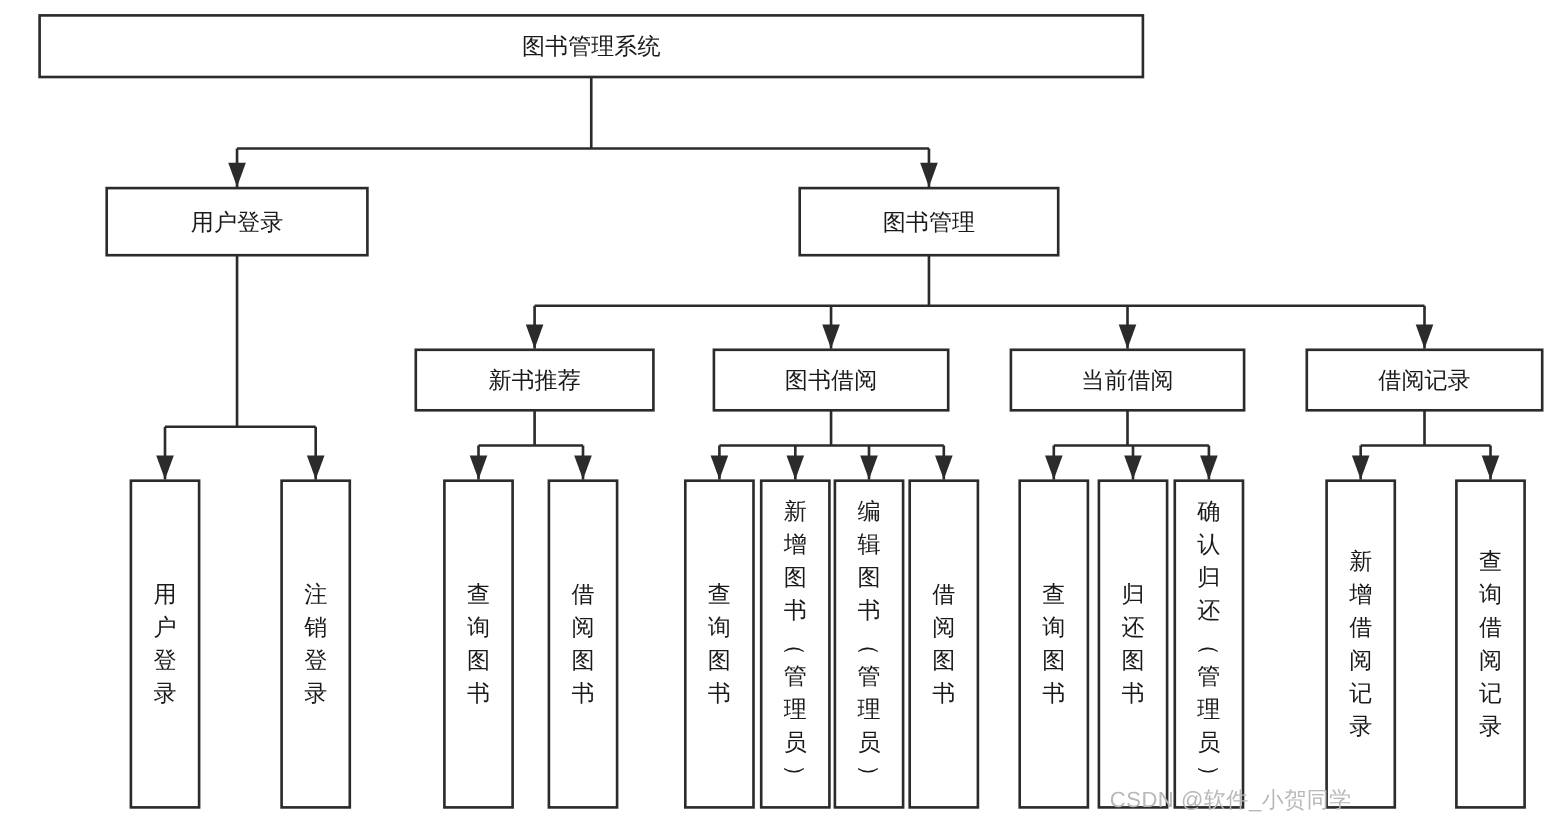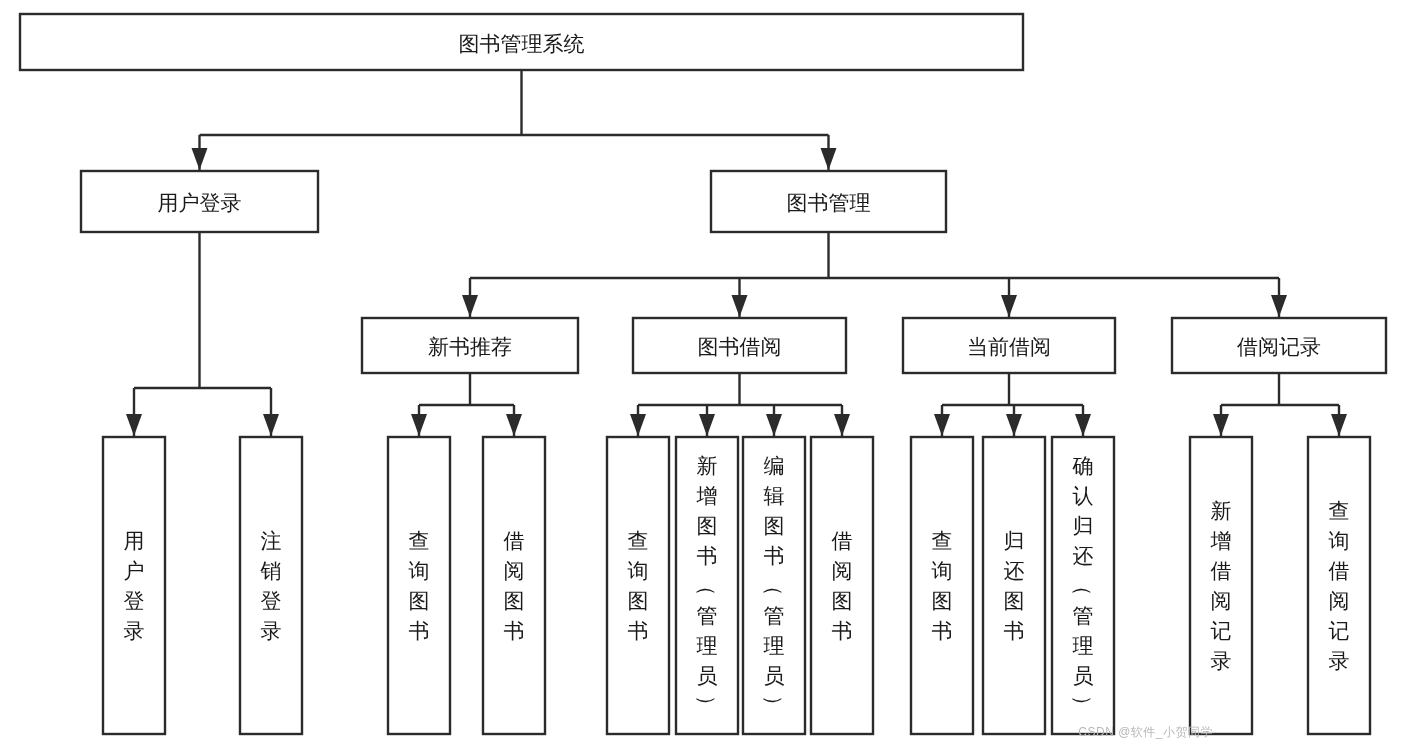--- a/index.html
+++ b/index.html
@@ -9,21 +9,21 @@
   }
   body {
     width: 1405px;
     height: 747px;
     font-family: "Liberation Sans", "DejaVu Sans", sans-serif;
     position: relative;
     overflow: hidden;
   }
   #diagram-root {
     position: absolute;
-    left: 0;
+    left: 16px;
     top: 0;
     width: 1225px;
     height: 747px;
   }
   .node-box {
     fill: #ffffff;
     stroke: #2b2b2b;
     stroke-width: 2.4;
   }
   .connector {
@@ -41,21 +41,21 @@
     font-size: 21px;
     fill: #1a1a1a;
     text-anchor: middle;
     dominant-baseline: central;
   }
   .watermark {
     position: absolute;
     right: 12px;
     bottom: 6px;
     font-family: "Liberation Sans", "DejaVu Sans", sans-serif;
-    font-size: 12px;
+    font-size: 20px;
     color: #b8b8b8;
     white-space: nowrap;
     letter-spacing: 0.5px;
     pointer-events: none;
     margin-top: 20px;
   }
 </style>
 </head>
 <body>
 

